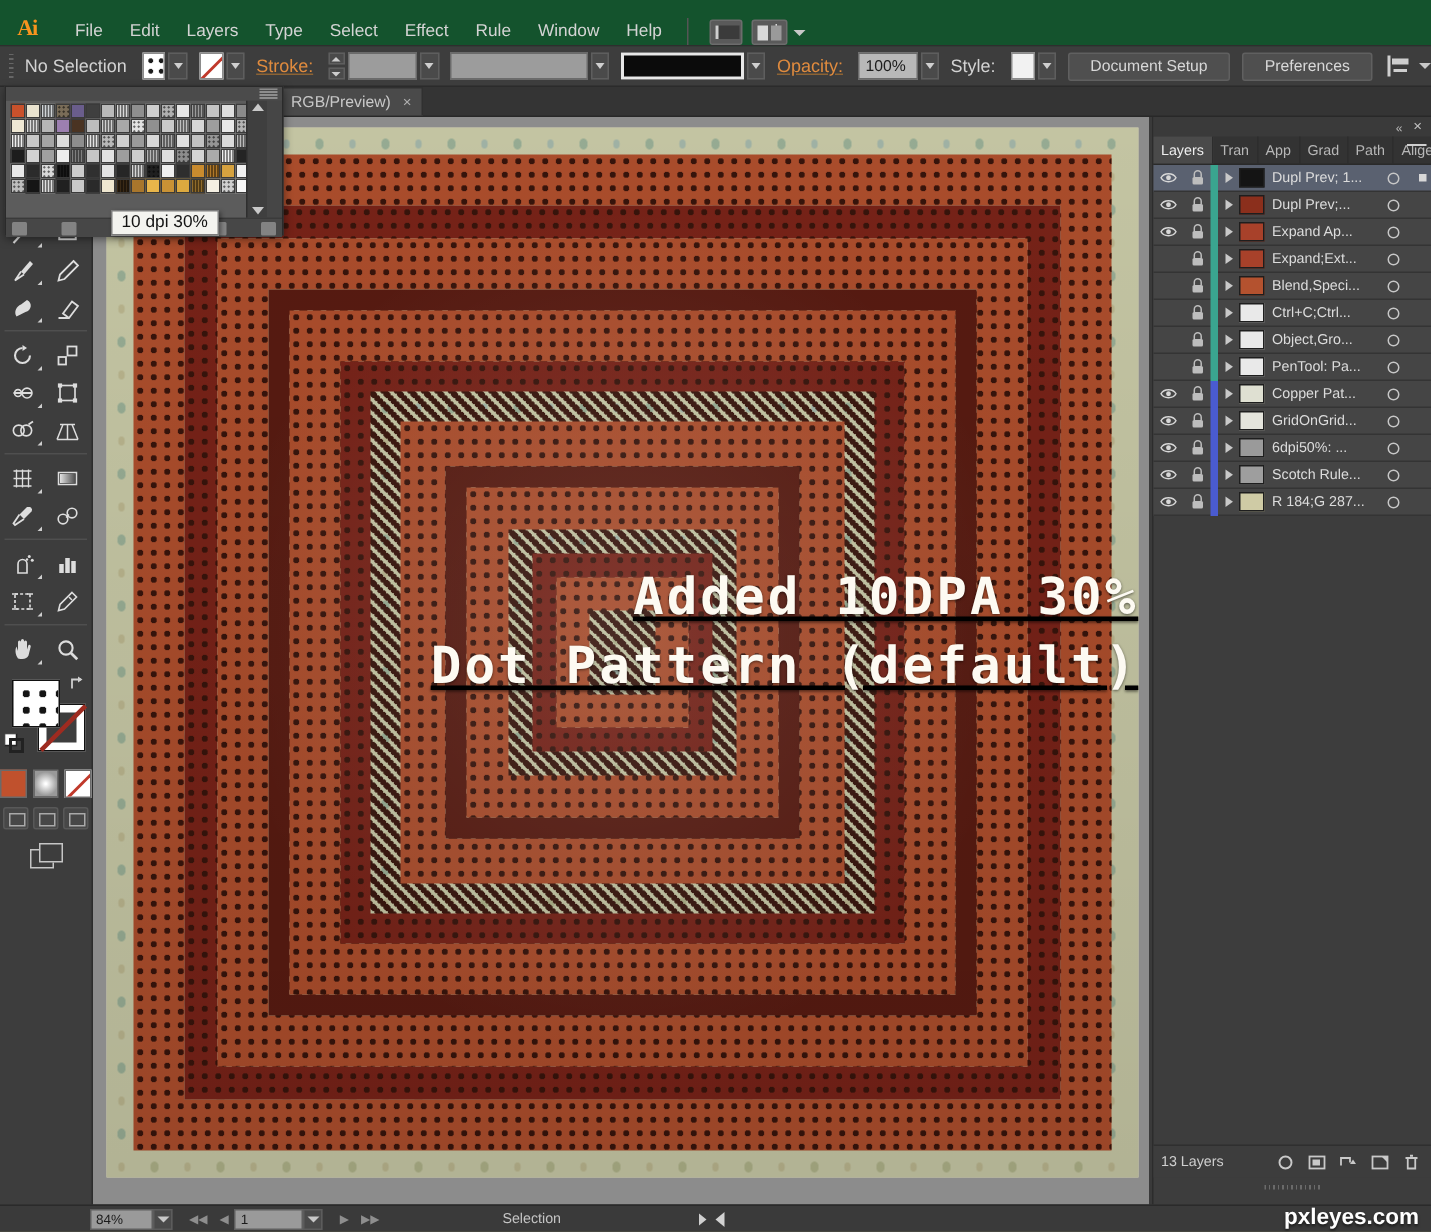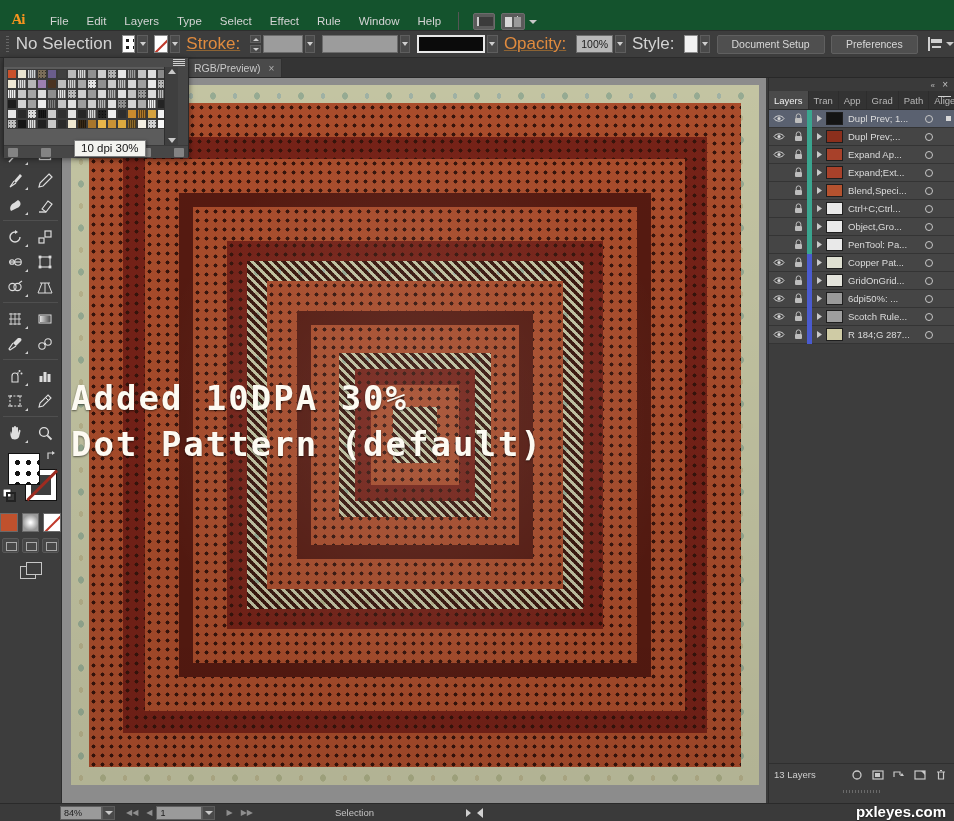--- a/index.html
+++ b/index.html
@@ -60,21 +60,21 @@
   
   .controlbar {
     position: absolute; left: 0; top: 31px; width: 954px; height: 27px;
     background: #3d3d3d; display: flex; align-items: center;
     border-bottom: 1px solid #2b2b2b; padding-left: 6px;
   }
   .grip {
     width: 4px; height: 16px; margin-right: 7px;
     background: repeating-linear-gradient(to bottom,#666 0 1px,transparent 1px 3px);
   }
-  .cb-label { color: #d2d2d2; font-size: 17px; margin-right: 10px; white-space: nowrap; }
+  .cb-label { color: #d2d2d2; font-size: 12px; margin-right: 10px; white-space: nowrap; }
   .cb-label.orange { color: #e08b3e; text-decoration: underline; text-decoration-color:#8c6334;}
   .sw-box {
     width: 18px; height: 18px; border: 1px solid #8c8c8c; background: #fff;
     position: relative; overflow: hidden;
   }
   .sw-dots {
     width:100%;height:100%;
     background-image: radial-gradient(#1c1c1c 34%, transparent 36%);
     background-size: 7px 7px; background-position: 1px 1px;
   }
@@ -296,21 +296,21 @@
     box-sizing: border-box;
   }
   .art-shade {
     position:absolute; inset:0; pointer-events:none;
     background:
       radial-gradient(ellipse at 50% 48%, rgba(255,255,255,.10) 0%, rgba(0,0,0,0) 55%),
       linear-gradient(to bottom, rgba(0,0,0,.06), rgba(0,0,0,.14));
   }
   .art-caption {
     position: absolute; left: 0; right: 0; top: 290px;
-    text-align: left; pointer-events:none;
+    text-align: right; pointer-events:none;text-decoration:underline;
   }
   .art-caption div {
     color: #fdfaf2;
     font-family: "DejaVu Sans Mono", monospace;
     font-weight: bold;
     font-size: 34px;
     line-height: 46px;
     letter-spacing: 2px;
     text-shadow: 0 1px 2px rgba(0,0,0,.55);
   }

